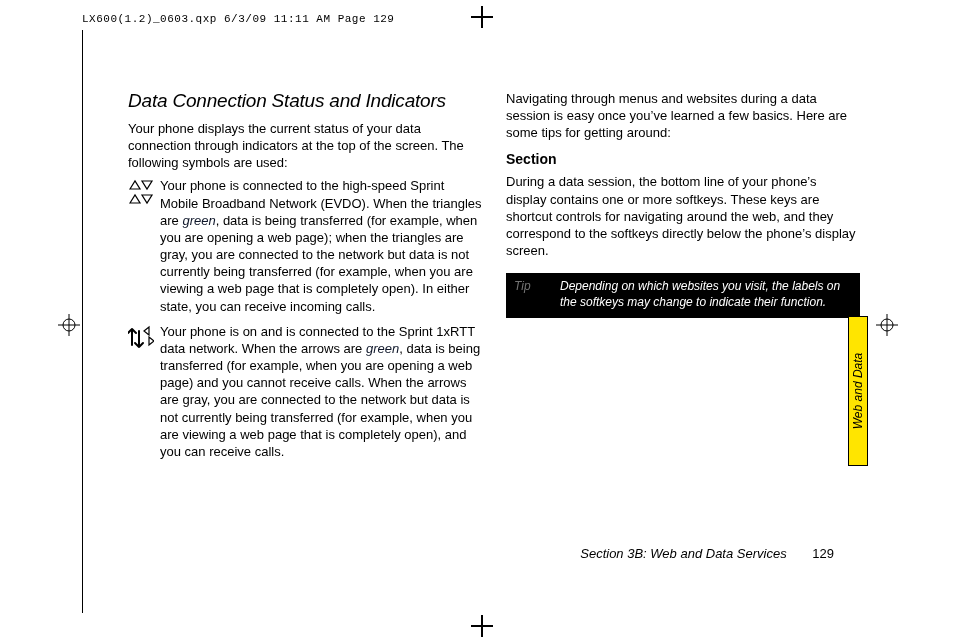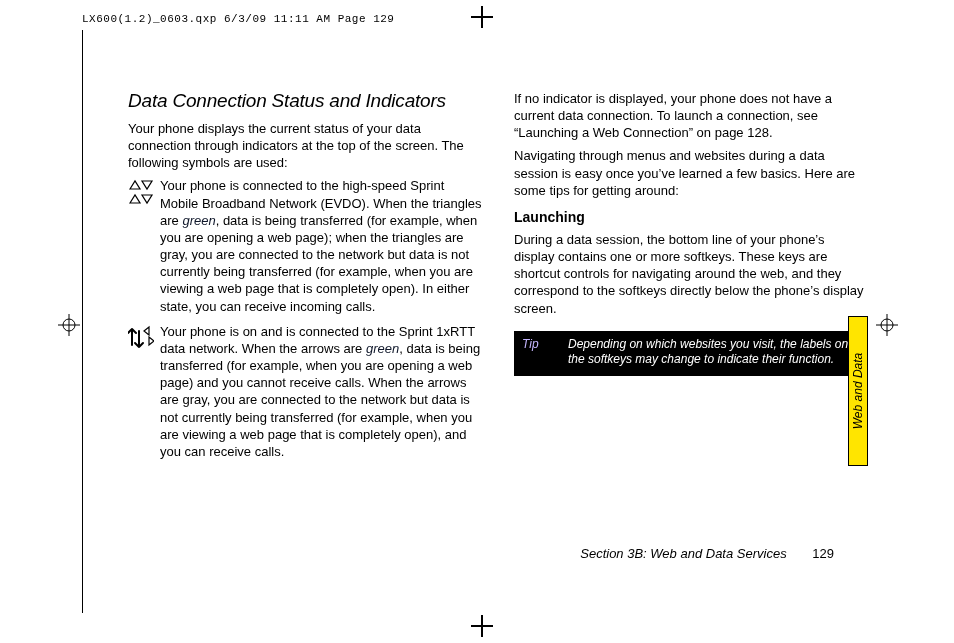--- a/index.html
+++ b/index.html
@@ -10,31 +10,31 @@
   .crop-top::after { content:""; position:absolute; left:-4px; top:6px; width:22px; height:2px; background:#000; }
   .crop-bottom { position:absolute; bottom:10px; left:475px; width:14px; height:14px; }
   .crop-bottom::before { content:""; position:absolute; left:6px; top:-4px; width:2px; height:22px; background:#000; }
   .crop-bottom::after { content:""; position:absolute; left:-4px; top:6px; width:22px; height:2px; background:#000; }
   .left-bar { position:absolute; top:30px; bottom:30px; left:82px; width:1px; background:#000; }
   .reg-left { position:absolute; top:314px; left:58px; }
   .reg-right { position:absolute; top:314px; left:876px; }
   .reg { width:22px; height:22px; }
   .reg svg { display:block; }
   .content { position:absolute; top:90px; left:128px; width:740px; height:495px; }
-  .columns { display:flex; gap:32px; }
+  .columns { display:flex; gap:24px; }
   .col { width:354px; }
   h2 { font-style:italic; font-weight:500; font-size:19px; margin-bottom:8px; letter-spacing:-0.2px; }
   h3 { font-weight:bold; font-size:14px; margin:10px 0 6px; }
   p { font-size:13px; line-height:1.32; margin-bottom:6px; }
   .indicator-row { display:flex; align-items:flex-start; margin:4px 0 8px; }
   .indicator-icon { flex:0 0 26px; height:26px; margin-right:6px; margin-top:2px; }
   .indent-text { flex:1; font-size:13px; line-height:1.32; }
   .green { color:#0f172a; font-style:italic; }
   .tipbox { display:flex; background:#000; color:#fff; margin-top:14px; }
-  .tiplabel { flex:0 0 54px; font-style:italic; font-size:12px; color:#c4b5fd; padding:6px 8px; }
+  .tiplabel { flex:0 0 54px; font-style:italic; font-size:12px; color:#737373; padding:6px 8px; }
   .tiptext { flex:1; font-style:italic; font-size:12px; line-height:1.3; padding:6px 8px 8px 0; }
   .sidetab { position:absolute; top:226px; right:0; width:20px; height:150px; background:#ffe500; border:1px solid #000; display:flex; align-items:center; justify-content:center; }
   .sidetab span { display:block; transform:rotate(-90deg); font-style:italic; font-size:12px; white-space:nowrap; }
   .footer { position:absolute; bottom:24px; right:34px; font-style:italic; font-size:13px; }
   .footer .pnum { font-style:normal; margin-left:22px; }
 </style>
 </head>
 <body>
 
 <div class="header-line">LX600(1.2)_0603.qxp  6/3/09  11:11 AM  Page 129</div>
@@ -86,23 +86,22 @@
             <path d="M26 16 L21 12 L21 20 Z" fill="none" stroke="#000" stroke-width="1.2"></path>
           </svg>
         </div>
         <div class="indent-text">
           <span>Your phone is on and is connected to the Sprint 1xRTT data network. When the arrows are </span><span class="green">green</span><span>, data is being transferred (for example, when you are opening a web page) and you cannot receive calls. When the arrows are gray, you are connected to the network but data is not currently being transferred (for example, when you are viewing a web page that is completely open), and you can receive calls.</span>
         </div>
       </div>
     </div>
 
     <div class="col">
-      <p>If no indicator is displayed, your phone does not have a current data connection. To launch a connection, see “Launching a Web Connection” on page 128.</p>
       <p>Navigating through menus and websites during a data session is easy once you’ve learned a few basics. Here are some tips for getting around:</p>
-      <h3>Launching</h3>
+      <h3>Section</h3>
       <p>During a data session, the bottom line of your phone’s display contains one or more softkeys. These keys are shortcut controls for navigating around the web, and they correspond to the softkeys directly below the phone’s display screen.</p>
       <div class="tipbox">
         <div class="tiplabel">Tip</div>
         <div class="tiptext">Depending on which websites you visit, the labels on the softkeys may change to indicate their function.</div>
       </div>
     </div>
   </div>
 
   <div class="sidetab">
     <span>Web and Data</span>

